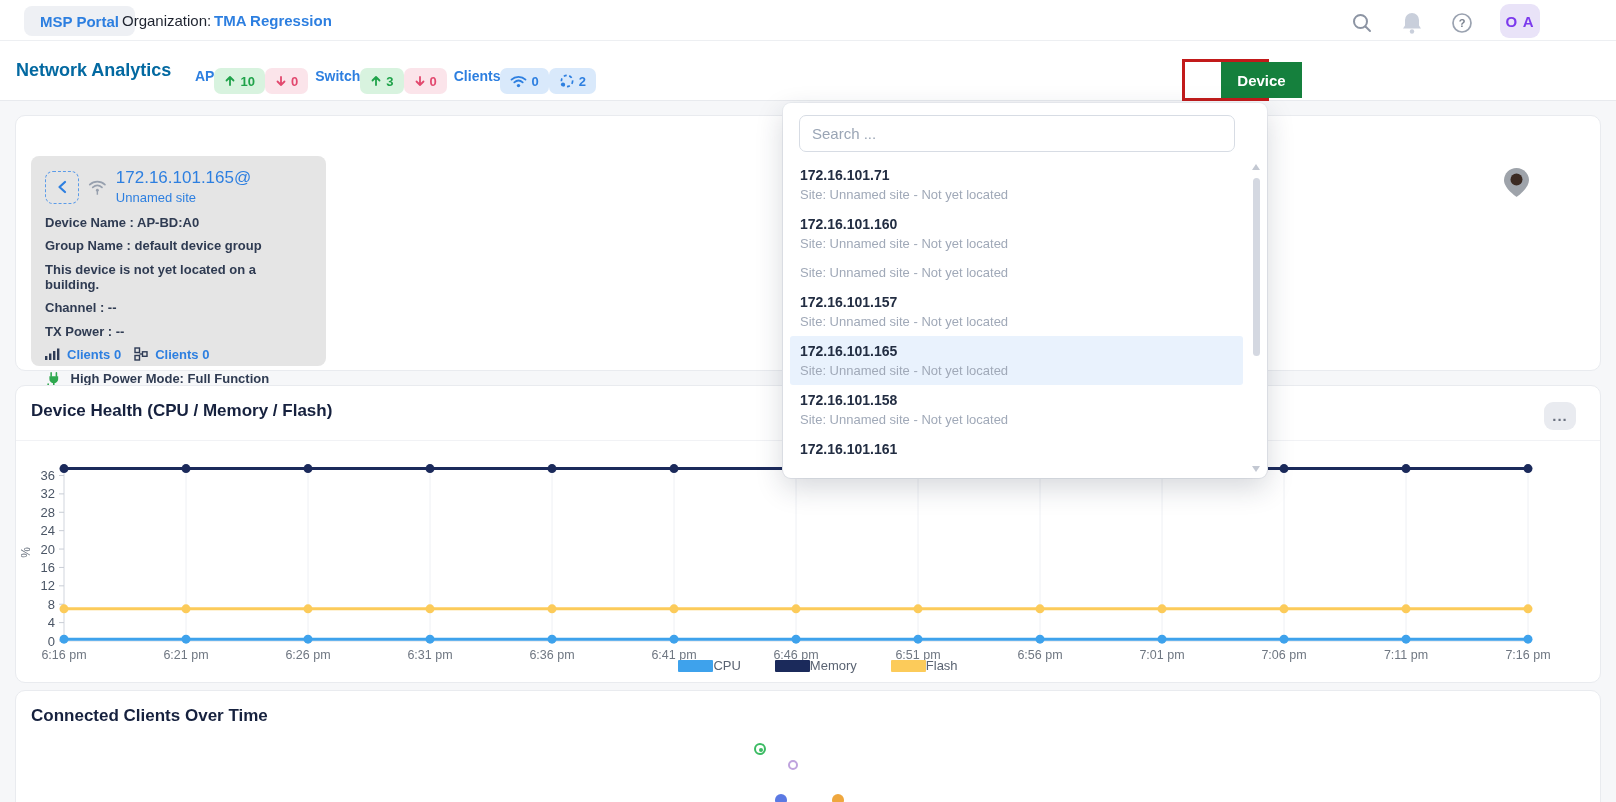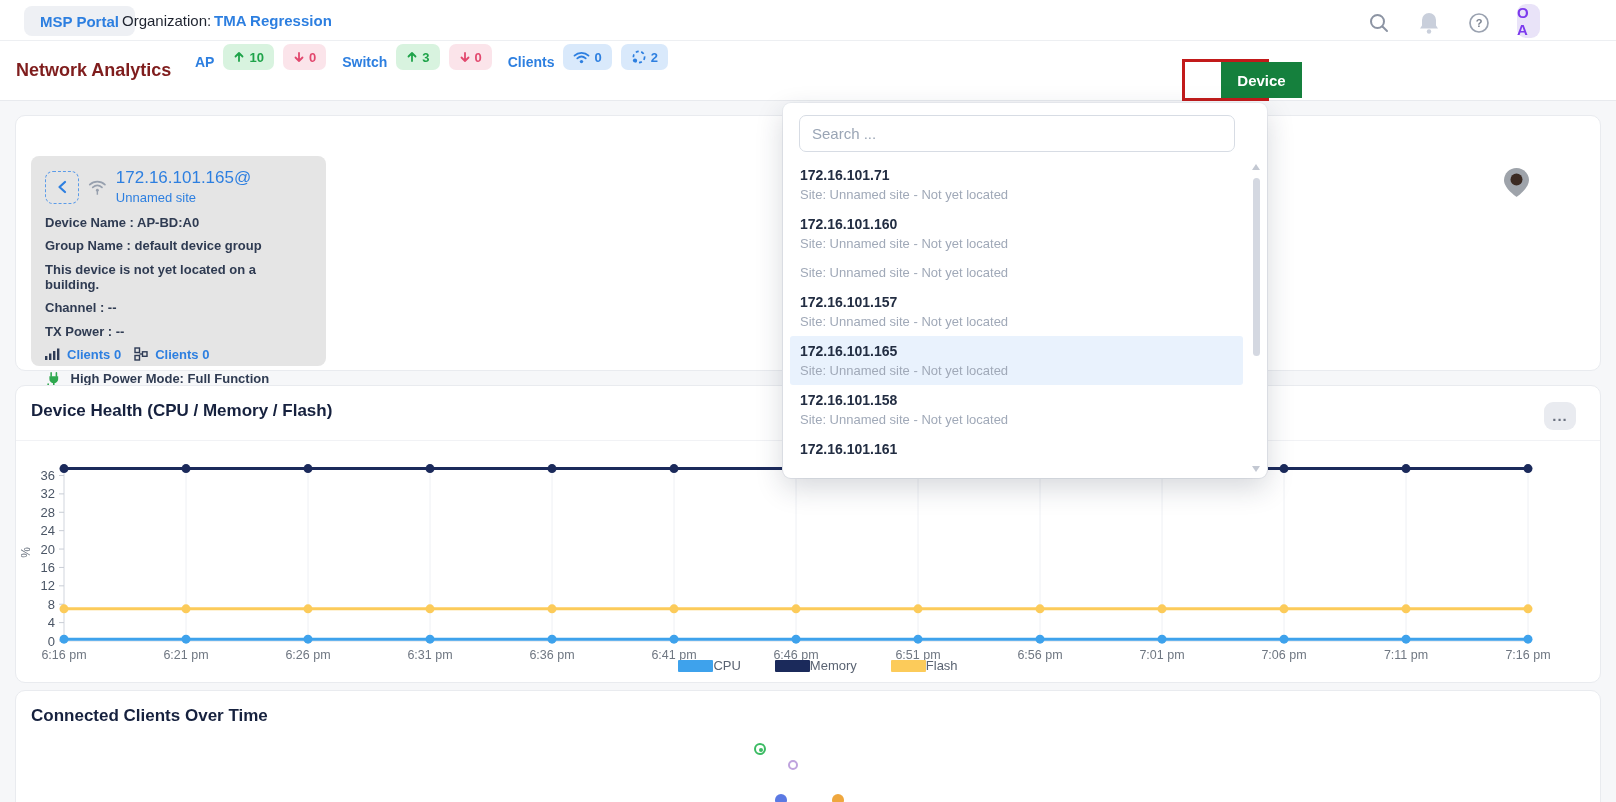--- a/index.html
+++ b/index.html
@@ -11,29 +11,29 @@
   .topbar { position:absolute; left:0; top:0; width:1616px; height:41px; background:#fff;
     border-bottom:1px solid #EDEFF2; }
   .chip { position:absolute; left:24px; top:6px; height:30px; padding:0 16px; background:#EEF0F4;
     border:none; border-radius:8px; color:#2D7FE0; font-weight:bold; font-size:15px; cursor:pointer;
     font-family:"Liberation Sans", sans-serif; }
   .org-label { position:absolute; left:122px; top:12px; font-size:15px; font-weight:normal; color:#1F2430; }
   .org-name { position:absolute; left:214px; top:12px; font-size:15px; font-weight:bold; color:#2D7FE0;
     text-decoration:none; cursor:pointer; }
   .top-icons { position:absolute; right:76px; top:8px; display:flex; align-items:center; gap:26px; }
   .icon-btn { display:inline-flex; width:24px; height:24px; align-items:center; justify-content:center; cursor:pointer; }
-  .avatar { width:23px; height:34px; margin-top:-4px; background:#E9E3F8; border-radius:9px; color:#7C3AED;
+  .avatar { width:40px; height:34px; margin-top:-4px; background:#E9E3F8; border-radius:9px; color:#7C3AED;
     font-weight:bold; font-size:15px; display:flex; align-items:center; justify-content:center;
     letter-spacing:1px; cursor:pointer; }
 
   
   .toolbar { position:absolute; left:0; top:41px; width:1616px; height:60px; background:#fff;
     border-bottom:1px solid #E8EAEE; }
-  .page-title { position:absolute; left:16px; top:19px; font-size:18px; font-weight:bold; color:#7f1d1d; }
-  .stats { position:absolute; left:195px; top:3px; display:flex; align-items:flex-end; gap:9px; }
+  .page-title { position:absolute; left:16px; top:19px; font-size:18px; font-weight:bold; color:#0369a1; }
+  .stats { position:absolute; left:195px; top:27px; display:flex; align-items:flex-start; }
   .stat-label { color:#2D7FE0; font-weight:bold; font-size:14px; margin-left:7px; }
   .badge { display:inline-flex; align-items:center; gap:4px; height:26px; padding:0 10px;
     border-radius:7px; font-size:13px; font-weight:bold; cursor:default; }
   .badge.green { background:#D8F3DF; color:#1FA34A; }
   .badge.red { background:#FBE4EA; color:#E2486E; }
   .badge.blue { background:#D9E9FB; color:#2D7FE0; }
   .badge svg { display:block; }
 
   .device-annotation { position:absolute; left:1182px; top:18px; width:87px; height:42px;
     border:3px solid #C21A1A; }

